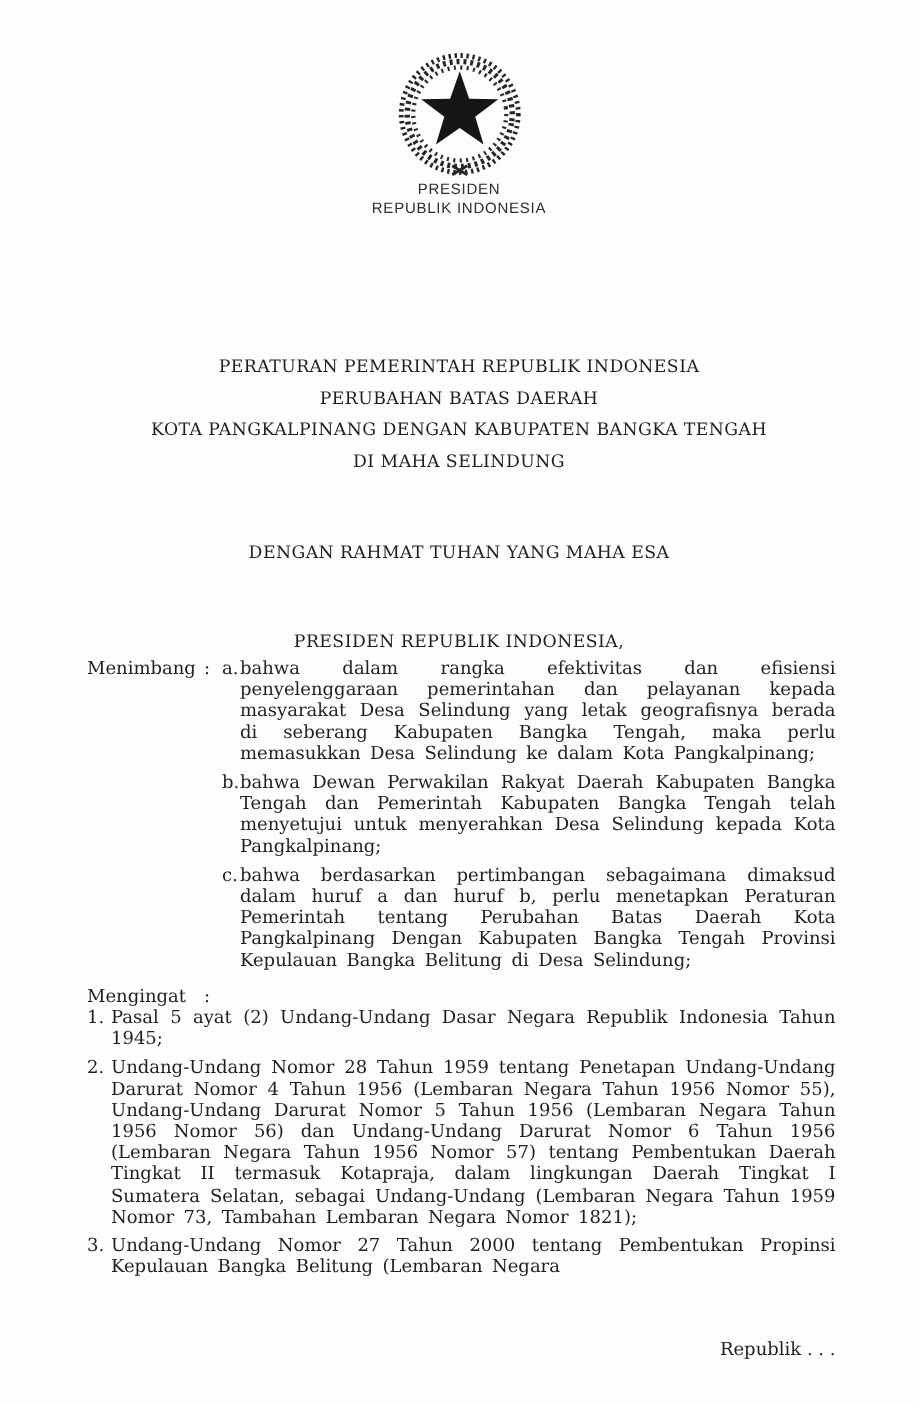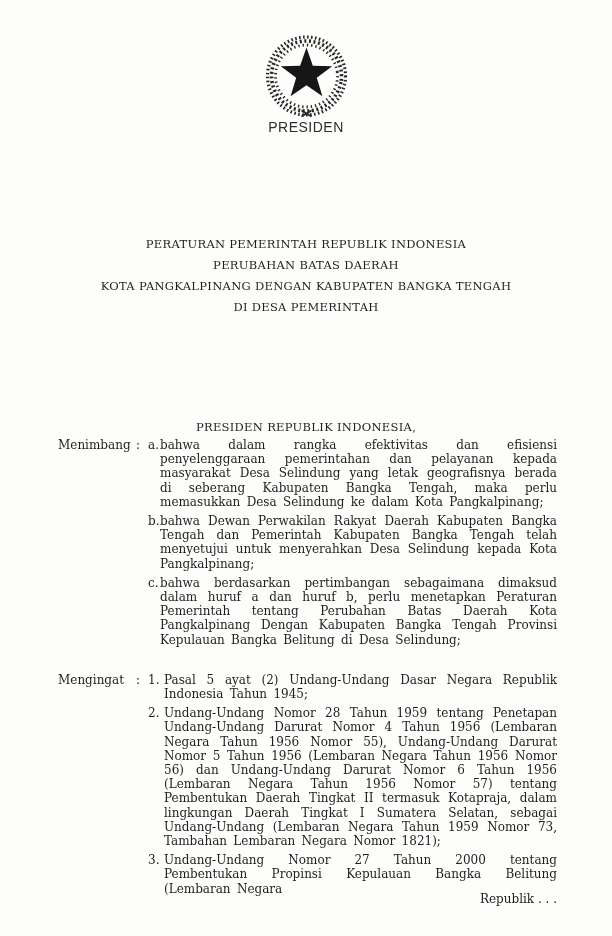--- a/index.html
+++ b/index.html
@@ -10,42 +10,42 @@
     background:#fdfdfb;
     font-family:"DejaVu Serif", serif;
     color:#1e1e1e;
     overflow:hidden;
   }
   .emblem{position:absolute;left:263px;top:33px;width:87px;height:87px;}
   .agency{
     position:absolute;left:0;top:121px;width:100%;
     text-align:center;
     font-family:"Liberation Sans", sans-serif;
-    font-size:14px;line-height:12.5px;letter-spacing:.5px;
+    font-size:10px;line-height:12.5px;letter-spacing:.5px;
     color:#2d2d2d;
   }
   .title-block{
     position:absolute;left:0;top:196px;width:100%;
     text-align:center;font-size:11.5px;letter-spacing:.3px;margin-top:38px;
   }
   .tline{height:21px;line-height:21px;}
   .invocation{
     position:absolute;left:0;top:361px;width:100%;
     text-align:center;font-size:11.5px;letter-spacing:.3px;
   }
   .authority{
     position:absolute;left:0;top:420px;width:100%;
     text-align:center;font-size:11.5px;letter-spacing:.3px;
   }
   .doc-body{
     position:absolute;left:58px;top:438px;width:499px;
     font-size:12px;line-height:14.2px;word-spacing:2.5px;
   }
   .section{display:flex;align-items:flex-start;}
-  .section + .section{margin-top:26px;}
+  .section + .section{margin-top:10px;flex-direction:column;}
   .sec-head{
     flex:none;width:90px;box-sizing:border-box;padding-right:8px;
     display:flex;justify-content:space-between;
   }
   .sec-items{flex:1;min-width:0;}
   .item{display:flex;align-items:flex-start;}
   .item + .item{margin-top:5px;}
   .marker{flex:none;}
   .sec-alpha .marker{width:12px;}
   .sec-num .marker{width:16px;}
@@ -65,29 +65,31 @@
       <circle cx="43.5" cy="43" r="39" fill="none" stroke="#262626" stroke-width="3.2" stroke-dasharray="1.6 2.4"></circle>
       <circle cx="43.5" cy="43" r="35" fill="none" stroke="#262626" stroke-width="3.6" stroke-dasharray="2 2.6" transform="rotate(10 43.5 43)"></circle>
       <circle cx="43.5" cy="43" r="31" fill="none" stroke="#2b2b2b" stroke-width="2.8" stroke-dasharray="1.4 2.9" transform="rotate(-8 43.5 43)"></circle>
       <polygon points="43.5,14.5 49.8,32.8 69.2,33.2 53.8,44.8 59.4,63.3 43.5,52.3 27.6,63.3 33.2,44.8 17.8,33.2 37.1,32.8" fill="#161616"></polygon>
       <path d="M38.5 77.5 L48.5 83.5 M48.5 77.5 L38.5 83.5" stroke="#262626" stroke-width="2" fill="none"></path>
     </svg>
   </div>
 
   <div class="agency">
     <div>PRESIDEN</div>
+    <div>REPUBLIK INDONESIA</div>
   </div>
 
   <div class="title-block">
     <div class="tline">PERATURAN PEMERINTAH REPUBLIK INDONESIA</div>
     <div class="tline">PERUBAHAN BATAS DAERAH</div>
     <div class="tline">KOTA PANGKALPINANG DENGAN KABUPATEN BANGKA TENGAH</div>
-    <div class="tline">DI DESA PEMERINTAH</div>
+    <div class="tline">DI MAHA SELINDUNG</div>
   </div>
 
+  <div class="invocation">DENGAN RAHMAT TUHAN YANG MAHA ESA</div>
   <div class="authority">PRESIDEN REPUBLIK INDONESIA,</div>
 
   <div class="doc-body">
 
     <div class="section sec-alpha">
       <div class="sec-head">
         <span class="sec-label">Menimbang</span>
         <span class="sec-colon">:</span>
       </div>
       <div class="sec-items">

